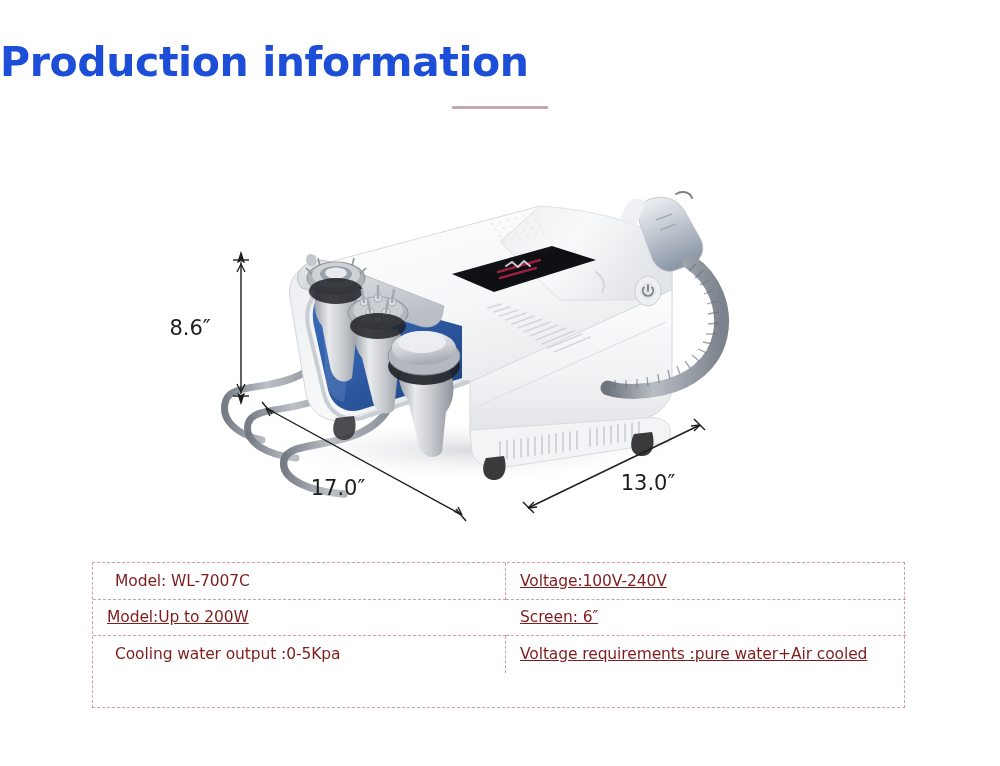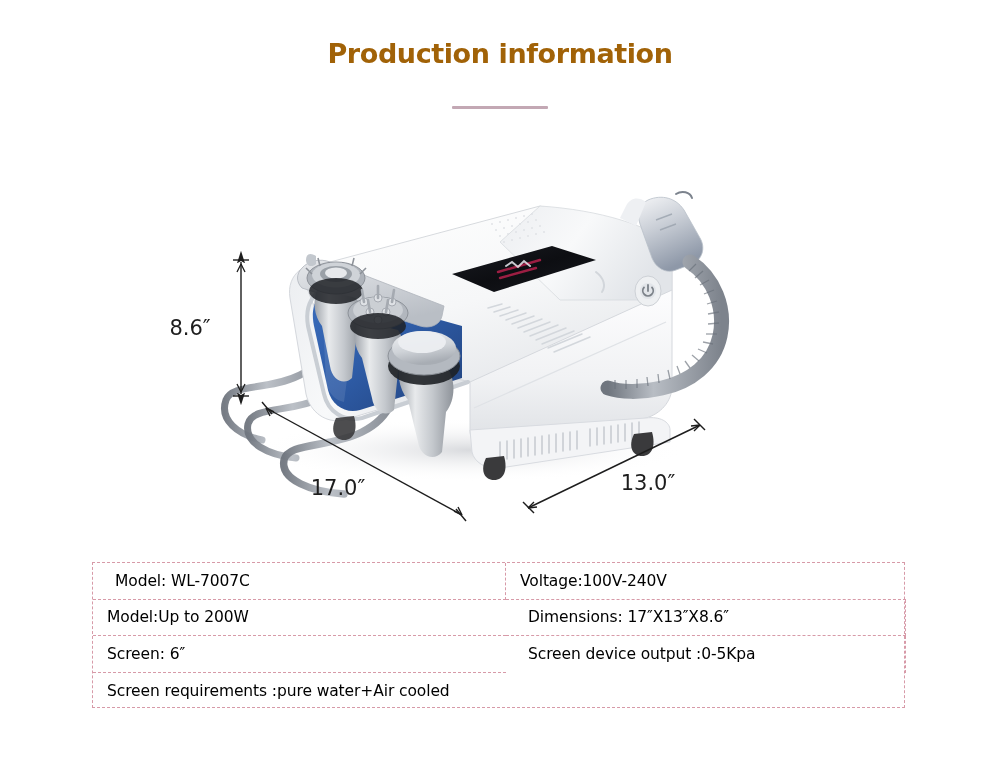--- a/index.html
+++ b/index.html
@@ -7,24 +7,23 @@
     width:1000px;height:766px;
     background:#ffffff;
     font-family:"Liberation Sans","DejaVu Sans",sans-serif;
     overflow:hidden;position:relative;
   }
   .page{position:relative;width:1000px;height:766px;}
 
   
   .title{
     position:absolute;left:0;top:38px;width:1000px;
-    text-align:center;
-    font-size:27px;font-weight:bold;
+    font-size:41px;font-weight:bold;
     letter-spacing:-0.4px;
-    color:#a16207;
+    color:#1d4ed8;
     font-family:"DejaVu Sans","Liberation Sans",sans-serif;
   }
   .title-rule{
     position:absolute;left:452px;top:106px;width:96px;height:3px;
     background:#c3a8b4;border-radius:1px;
   }
 
   
   .stage{position:absolute;left:0;top:150px;width:1000px;height:400px;text-align:right;}
   .stage svg{display:block;}
@@ -38,28 +37,28 @@
     grid-template-rows:repeat(4,36.5px);
     border:1px dashed #d79aa8;
     box-sizing:border-box;
     background:#fff;
   }
   .spec-cell{
     box-sizing:border-box;
     display:flex;align-items:center;
     padding-left:22px;
     font-size:15.5px;
-    color:#000000;
+    color:#7f1d1d;
     font-family:"DejaVu Sans","Liberation Sans",sans-serif;
     letter-spacing:-0.1px;
     border-bottom:1px dashed #d79aa8;
     border-right:1px dashed #d79aa8;
     overflow:hidden;white-space:nowrap;
   }
-  .spec-cell.col-right{border-right:none;padding-left:14px;}
+  .spec-cell.col-right{border-right:none;padding-left:14px;text-decoration:underline;}
   .spec-cell.last-row{border-bottom:none;}
 </style>
 </head>
 <body>
 
 <div class="page">
 
   <div class="title">Production information</div>
   <div class="title-rule"></div>
 
@@ -364,20 +363,19 @@
       <text x="648" y="340" text-anchor="middle" font-family="DejaVu Sans, Liberation Sans, sans-serif" font-size="21" fill="#1d1d1d">13.0″</text>
     </svg>
   </div>
 
   <div class="spec-table">
     <div class="spec-cell">Model: WL-7007C</div>
     <div class="spec-cell col-right">Voltage:100V-240V</div>
 
     <div class="spec-cell col-right">Model:Up to 200W</div>
 
-    <div class="spec-cell">Dimensions: 17″X13″X8.6″</div>
     <div class="spec-cell col-right">Screen: 6″</div>
 
-    <div class="spec-cell last-row">Screen device output :0-5Kpa</div>
-    <div class="spec-cell col-right last-row">Screen requirements :pure water+Air cooled</div>
+    <div class="spec-cell last-row">Cooling water output :0-5Kpa</div>
+    <div class="spec-cell col-right last-row">Voltage requirements :pure water+Air cooled</div>
   </div>
 
 </div>
 
 </body></html>

